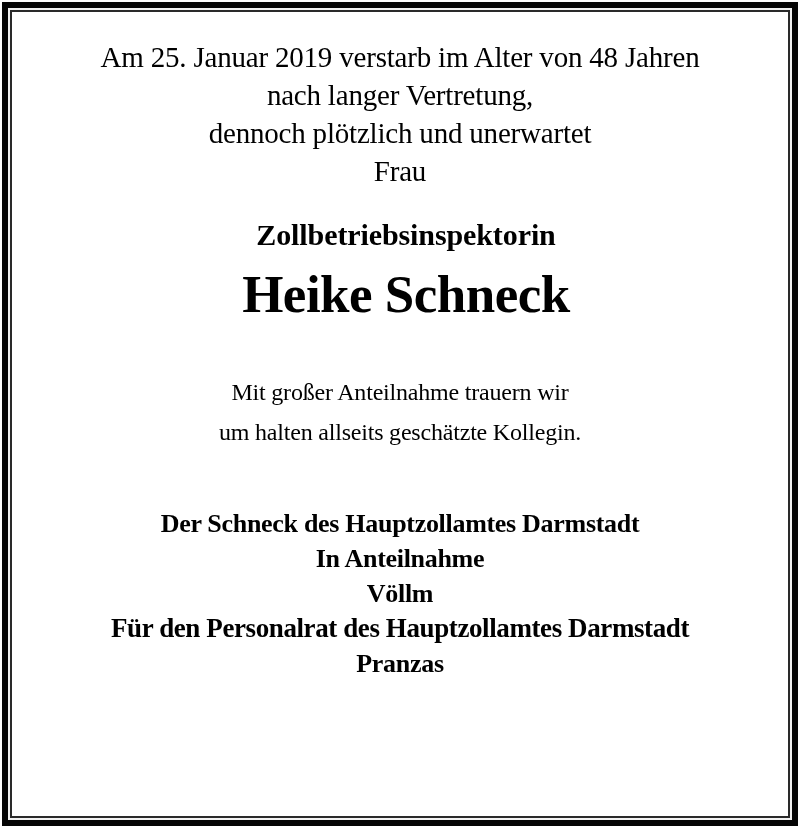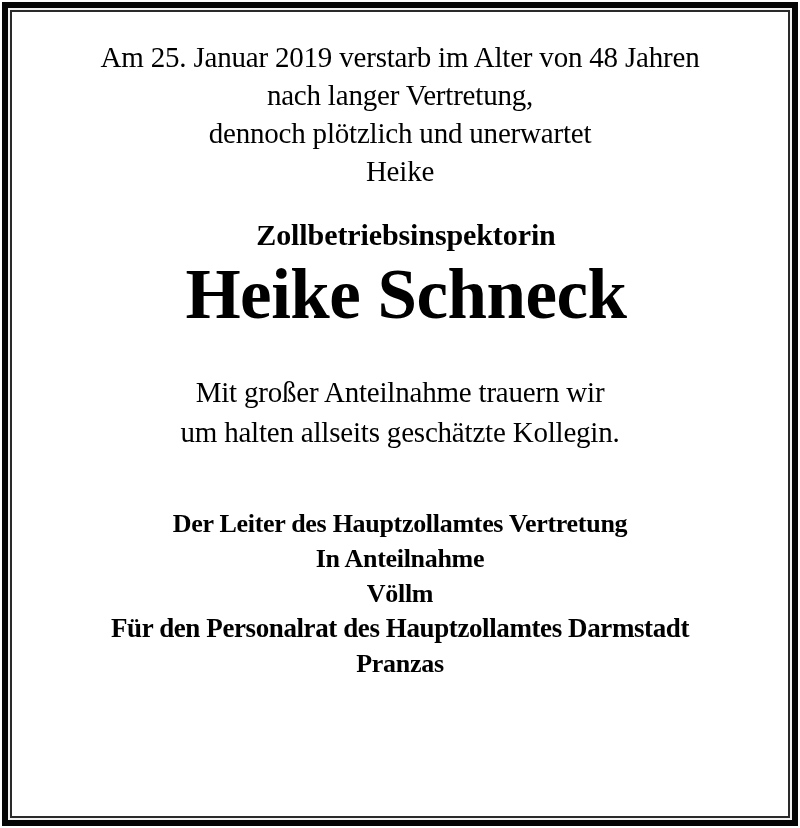--- a/index.html
+++ b/index.html
@@ -88,35 +88,35 @@
 
   .profession-line {
     font-size: 30px;
     line-height: 38px;
     font-weight: bold;
     letter-spacing: -0.1px;
     white-space: nowrap;
   }
 
   .deceased-name {
-    font-size: 71px;
+    font-size: 53px;
     line-height: 76px;
     font-weight: bold;
     letter-spacing: -0.5px;
     white-space: nowrap;
     margin-top: 2px;
   }
 
   .tribute-block {
     margin-top: 40px;
     width: 100%;
   }
 
   .tribute-line {
-    font-size: 29px;
+    font-size: 24px;
     line-height: 40px;
     font-weight: normal;
     letter-spacing: -0.2px;
     white-space: nowrap;
   }
 
   .signature-block {
     margin-top: 54px;
     width: 100%;
   }
@@ -145,36 +145,36 @@
   <div class="frame-outer"></div>
   <div class="frame-gap"></div>
   <div class="frame-inner"></div>
 
   <div class="notice-body">
 
     <div class="intro-block">
       <div class="intro-line">Am 25. Januar 2019 verstarb im Alter von 48 Jahren</div>
       <div class="intro-line">nach langer Vertretung,</div>
       <div class="intro-line">dennoch plötzlich und unerwartet</div>
-      <div class="intro-line">Heike</div>
+      <div class="intro-line">Frau</div>
     </div>
 
     <div class="title-block">
       <div class="profession-line">Zollbetriebsinspektorin</div>
       <div class="deceased-name">Heike Schneck</div>
     </div>
 
     <div class="tribute-block">
       <div class="tribute-line">Mit großer Anteilnahme trauern wir</div>
       <div class="tribute-line">um halten allseits geschätzte Kollegin.</div>
     </div>
 
     <div class="signature-block">
       <div class="signature-group">
-        <div class="signature-line">Der Leiter des Hauptzollamtes Vertretung</div>
+        <div class="signature-line">Der Schneck des Hauptzollamtes Darmstadt</div>
         <div class="signature-line">In Anteilnahme</div>
         <div class="signature-line">Völlm</div>
       </div>
       <div class="signature-group signature-group-second">
         <div class="signature-line wide">Für den Personalrat des Hauptzollamtes Darmstadt</div>
         <div class="signature-line">Pranzas</div>
       </div>
     </div>
 
   </div>

